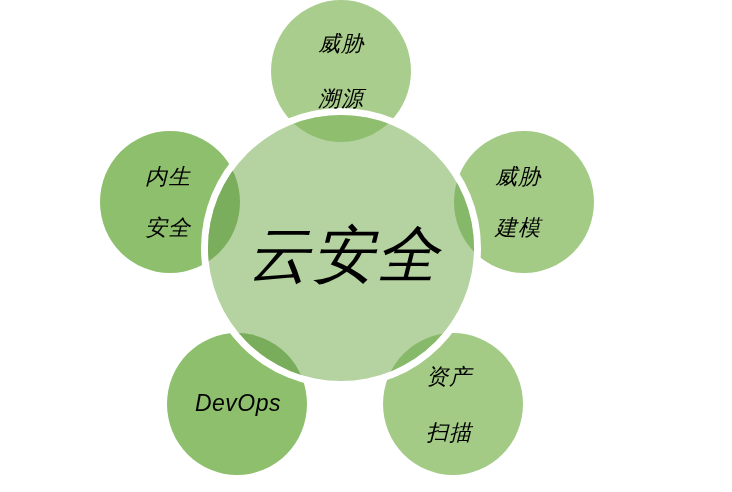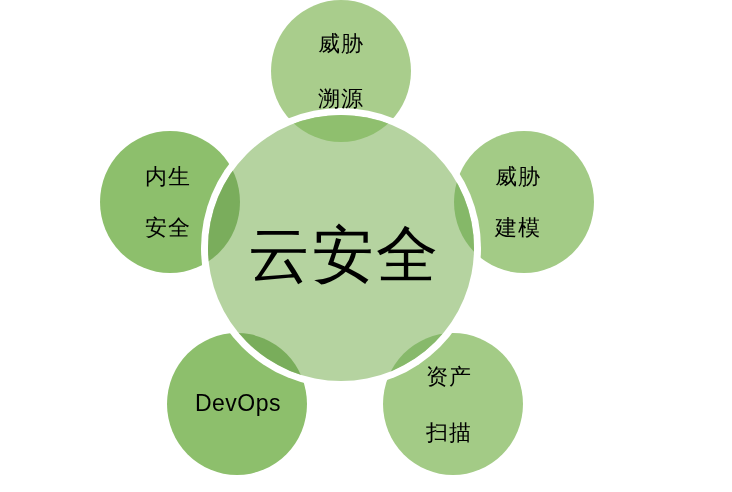--- a/index.html
+++ b/index.html
@@ -41,21 +41,21 @@
     letter-spacing: 0.5px;
   }
   .hub-label {
     font-size: 62px;
     letter-spacing: 2px;
   }
 </style>
 </head>
 <body>
 
-<div id="diagram-root" style="background: rgb(255, 255, 255);">
+<div id="diagram-root" style="background: rgb(255, 255, 255); font-style: italic;">
 
   <svg id="radial-diagram" viewBox="0 0 732 492" xmlns="http://www.w3.org/2000/svg">
 
     <defs>
 
       <clipPath id="hub-clip">
         <circle id="hub-clip-circle" cx="341" cy="248" r="133"></circle>
       </clipPath>
       <clipPath id="sat-clip-0">
           <ellipse id="sat-clip-ell-0" cx="341" cy="71" rx="70" ry="71"></ellipse>

